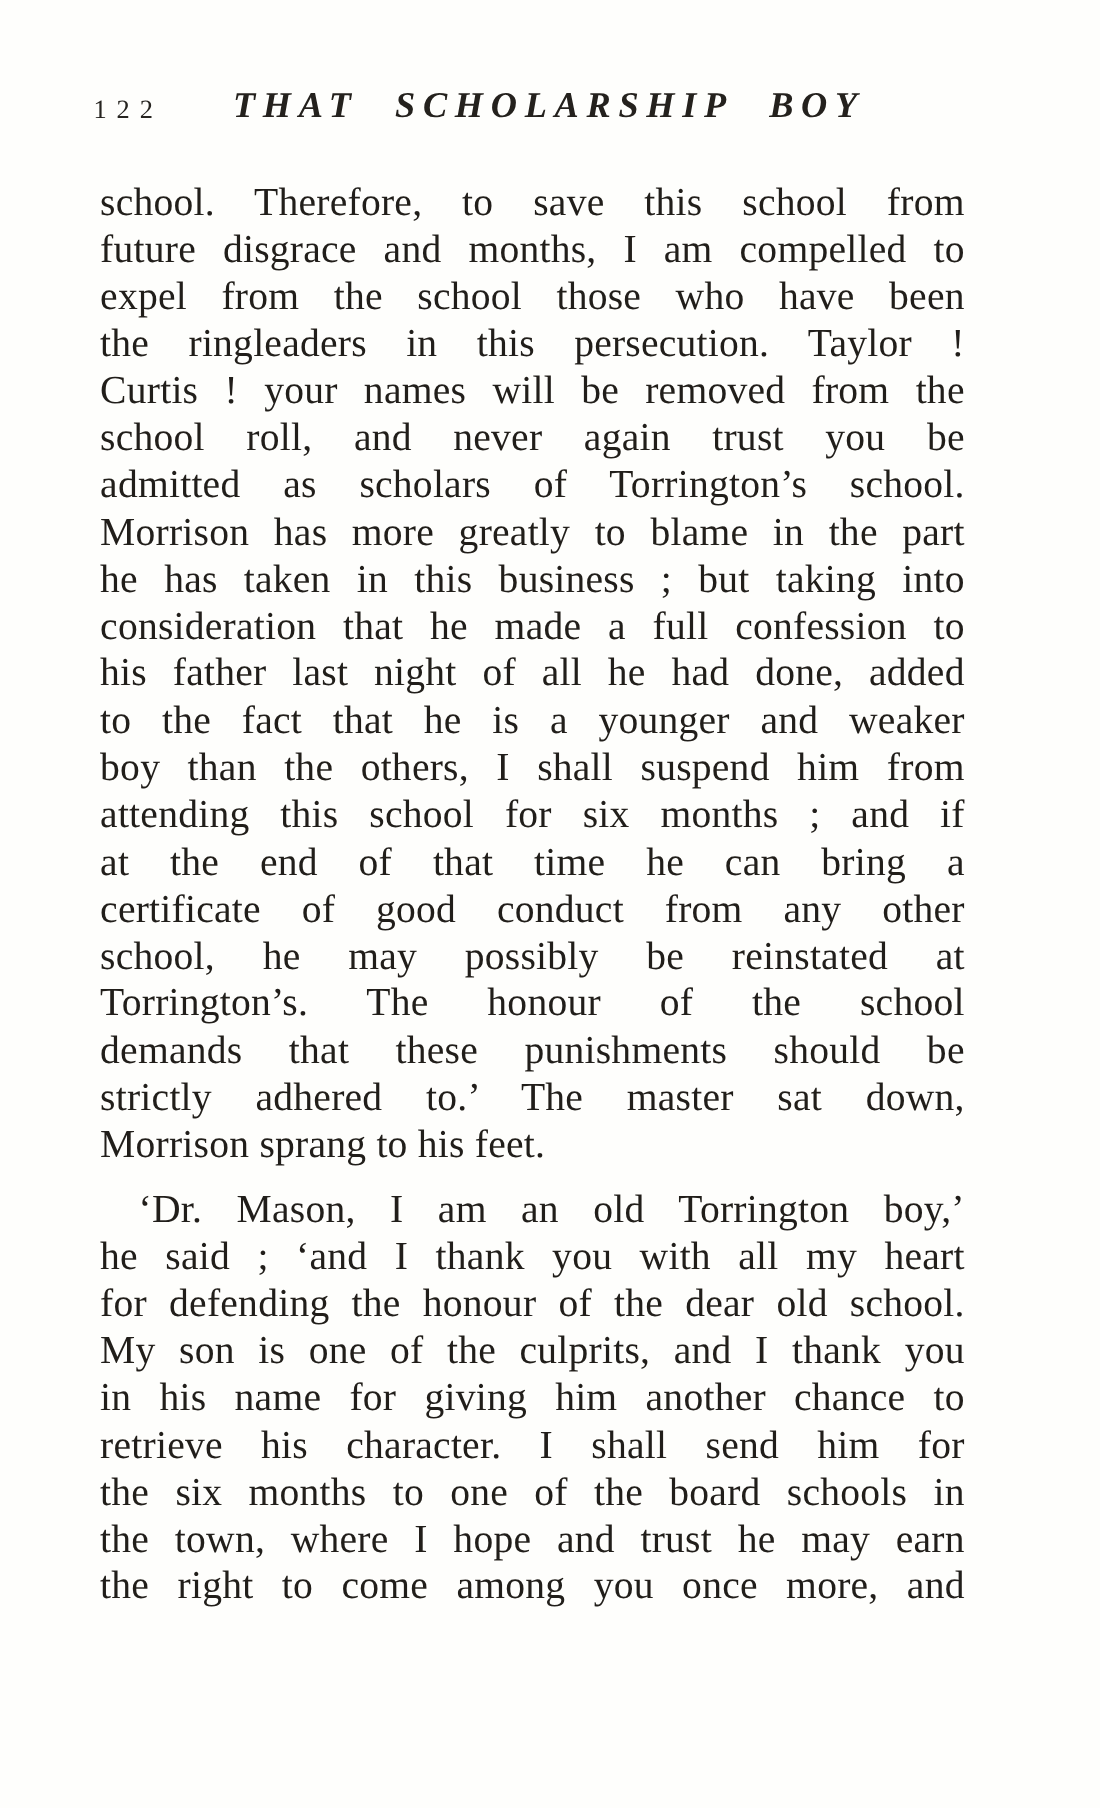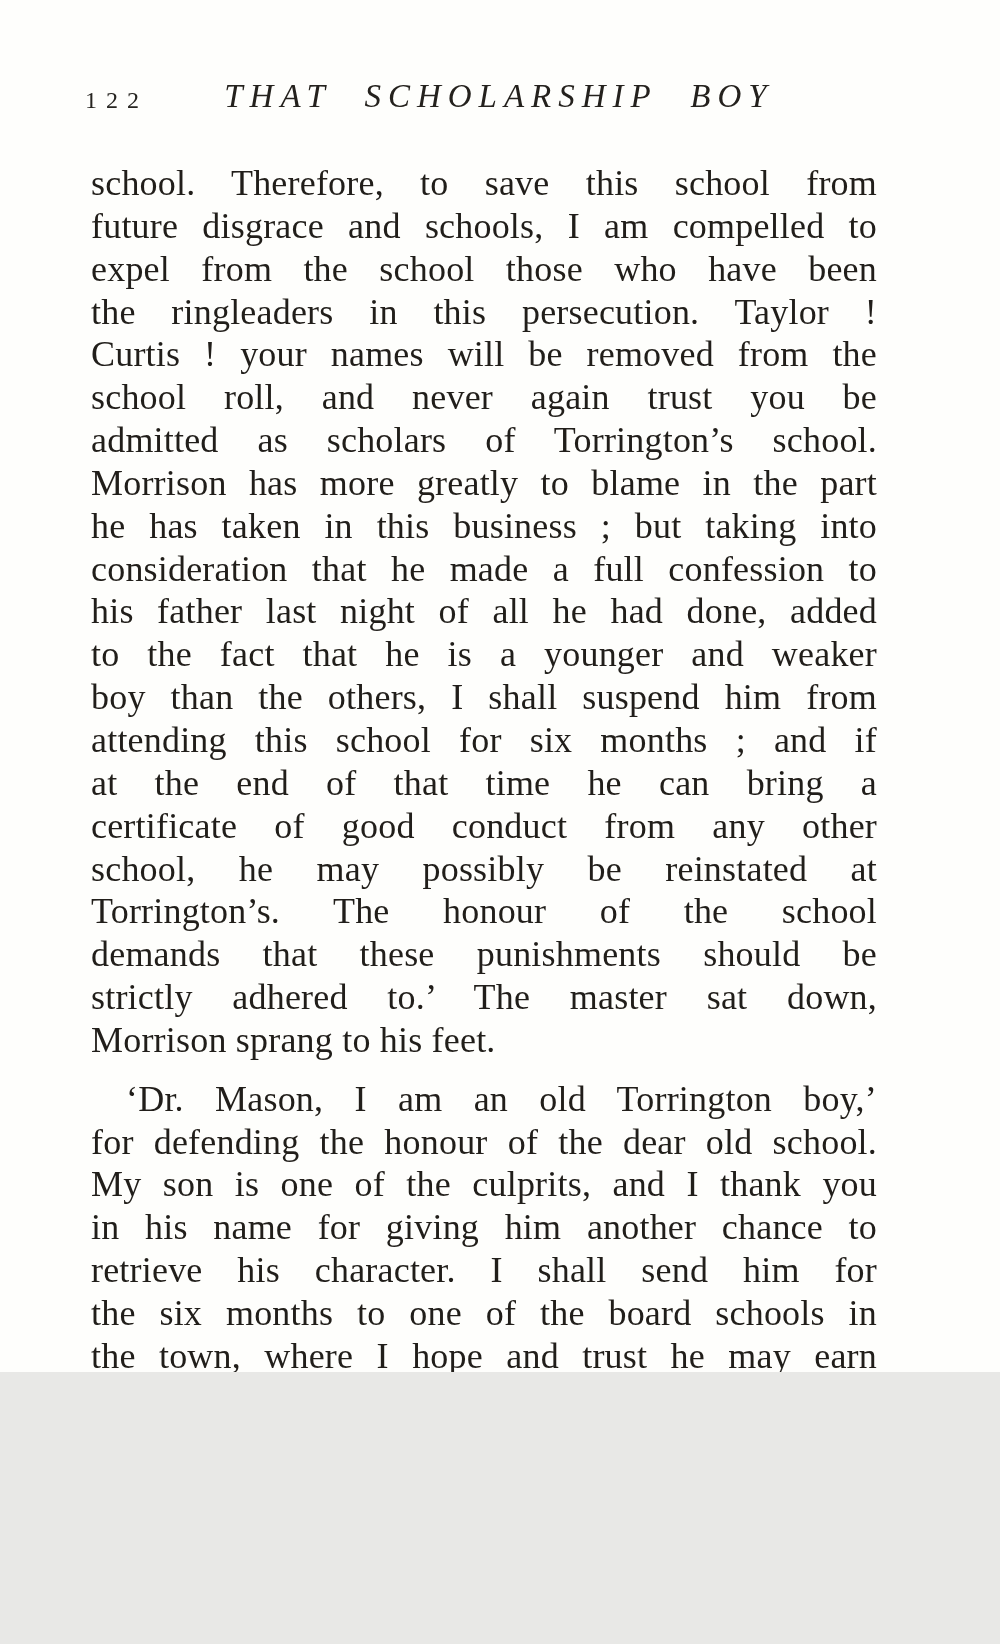--- a/index.html
+++ b/index.html
@@ -3,21 +3,21 @@
 <meta charset="utf-8">
 <style>
   html, body {
     margin: 0;
     padding: 0;
     background: #e8e8e6;
   }
   .page {
     position: relative;
     width: 1000px;
-    height: 1372px;
+    height: 1644px;
     margin: 0 auto;
     background: #fefefc;
     color: #211e1a;
     font-family: "Liberation Serif", "DejaVu Serif", serif;
     overflow: hidden;
   }
   .running-header {
     position: absolute;
     top: 78px;
     left: 75px;
@@ -35,20 +35,21 @@
   .running-title {
     display: block;
     text-align: center;
     font-style: italic;
     font-size: 33px;
     letter-spacing: 7px;
     word-spacing: 18px;
     color: #24211d;
     padding-left: 30px;
     white-space: nowrap;
+    font-weight: bold;
   }
   .page-body {
     position: absolute;
     left: 75px;
     top: 146px;
     width: 818px;
     font-size: 36px;
     line-height: 42.85px;
     letter-spacing: 0.2px;
   }
@@ -72,21 +73,21 @@
 <body>
 
 <div class="page">
   <div class="running-header">
     <span class="page-number">122</span>
     <span class="running-title">THAT SCHOLARSHIP BOY</span>
   </div>
   <div class="page-body">
       <div class="para">
         <div class="line">school. Therefore, to save this school from</div>
-        <div class="line">future disgrace and schools, I am compelled to</div>
+        <div class="line">future disgrace and months, I am compelled to</div>
         <div class="line">expel from the school those who have been</div>
         <div class="line">the ringleaders in this persecution. Taylor !</div>
         <div class="line">Curtis ! your names will be removed from the</div>
         <div class="line">school roll, and never again trust you be</div>
         <div class="line">admitted as scholars of Torrington’s school.</div>
         <div class="line">Morrison has more greatly to blame in the part</div>
         <div class="line">he has taken in this business ; but taking into</div>
         <div class="line">consideration that he made a full confession to</div>
         <div class="line">his father last night of all he had done, added</div>
         <div class="line">to the fact that he is a younger and weaker</div>
@@ -95,20 +96,21 @@
         <div class="line">at the end of that time he can bring a</div>
         <div class="line">certificate of good conduct from any other</div>
         <div class="line">school, he may possibly be reinstated at</div>
         <div class="line">Torrington’s. The honour of the school</div>
         <div class="line">demands that these punishments should be</div>
         <div class="line">strictly adhered to.’ The master sat down,</div>
         <div class="line no-justify">Morrison sprang to his feet.</div>
       </div>
       <div class="para">
         <div class="line indent">‘Dr. Mason, I am an old Torrington boy,’</div>
+        <div class="line">he said ; ‘and I thank you with all my heart</div>
         <div class="line">for defending the honour of the dear old school.</div>
         <div class="line">My son is one of the culprits, and I thank you</div>
         <div class="line">in his name for giving him another chance to</div>
         <div class="line">retrieve his character. I shall send him for</div>
         <div class="line">the six months to one of the board schools in</div>
         <div class="line">the town, where I hope and trust he may earn</div>
         <div class="line">the right to come among you once more, and</div>
       </div>
     </div>
 </div>

